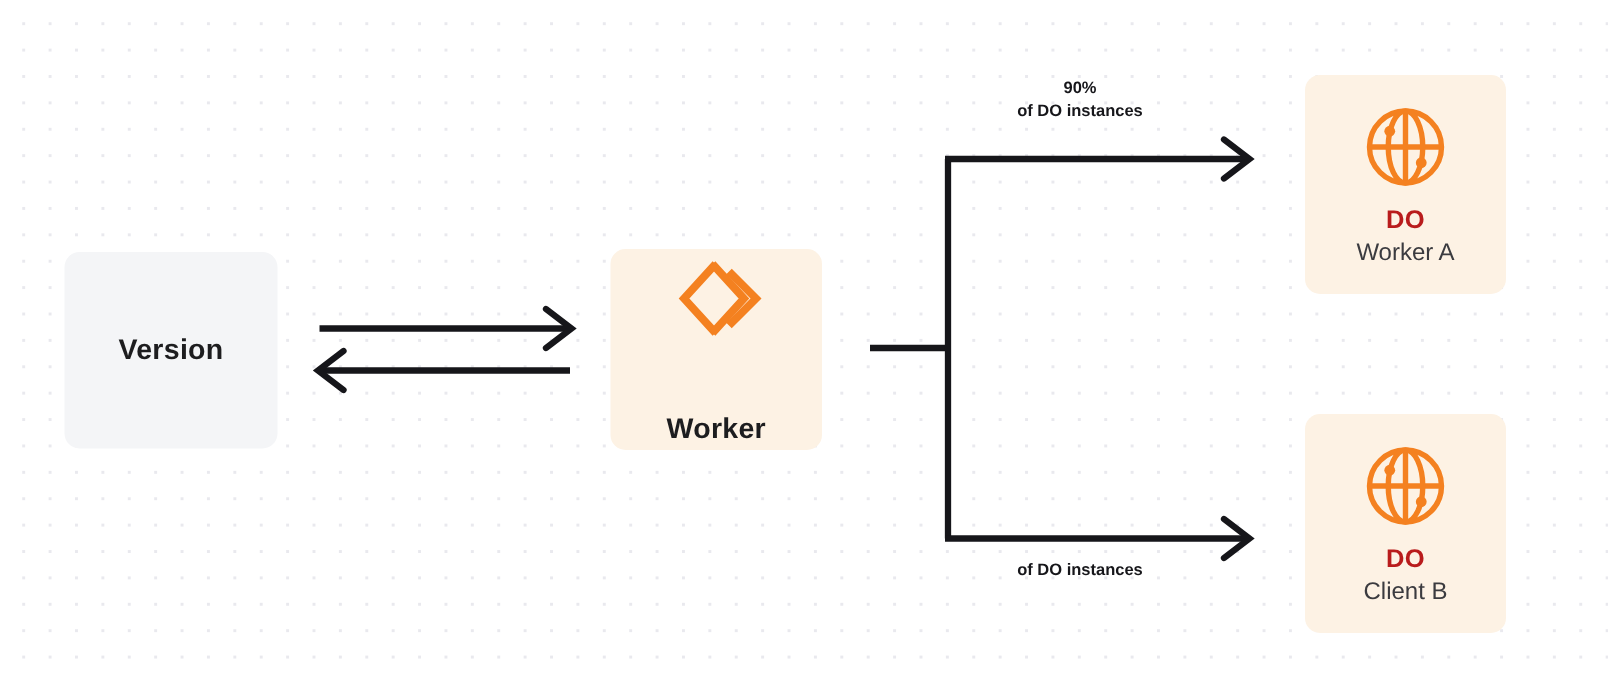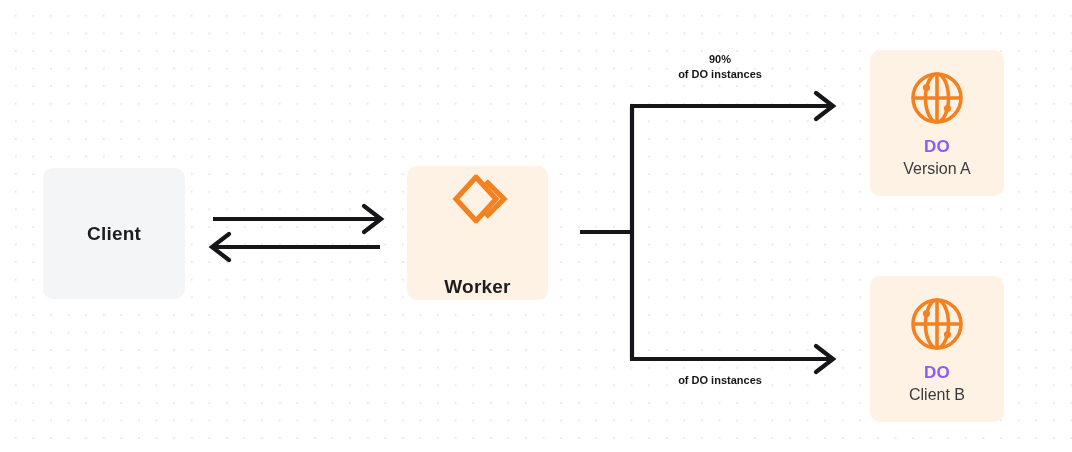--- a/index.html
+++ b/index.html
@@ -61,21 +61,21 @@
 
   .node-title-strong {
     font-size: 19px;
     font-weight: bold;
     color: #1d1d1f;
     letter-spacing: 0.2px;
   }
   .node-title-do {
     font-size: 17px;
     font-weight: bold;
-    color: #8b5cf6;
+    color: #b91c1c;
     letter-spacing: 0.3px;
     margin-top: 2px;
   }
   .node-subtitle {
     font-size: 16px;
     font-weight: normal;
     color: #3b3b3f;
     margin-top: 3px;
   }
 
@@ -147,21 +147,21 @@
   <div class="edge-label edge-label-top">
     <div>90%</div>
     <div>of DO instances</div>
   </div>
 
   <div class="edge-label edge-label-bottom">
     <div>of DO instances</div>
   </div>
 
   <div class="node node-client">
-    <div class="node-title-strong">Client</div>
+    <div class="node-title-strong">Version</div>
   </div>
 
   <div class="node node-worker">
     <span class="icon-wrap icon-worker">
       <svg width="62" height="62" viewBox="0 0 62 62" xmlns="http://www.w3.org/2000/svg">
 
         <polyline points="30,8 9,31 30,54" fill="none" stroke="#f48120" stroke-width="5.2" stroke-linecap="butt" stroke-linejoin="miter"></polyline>
 
         <polyline points="28,8 49,31 28,54" fill="none" stroke="#f48120" stroke-width="5.2" stroke-linecap="butt" stroke-linejoin="miter"></polyline>
 
@@ -178,21 +178,21 @@
           <circle cx="29" cy="29" r="24"></circle>
           <line x1="29" y1="5" x2="29" y2="53"></line>
           <line x1="5" y1="29" x2="53" y2="29"></line>
           <ellipse cx="29" cy="29" rx="11.5" ry="24"></ellipse>
         </g>
         <circle cx="18.5" cy="18.5" r="3.6" fill="#f48120"></circle>
         <circle cx="39.5" cy="39.5" r="3.6" fill="#f48120"></circle>
       </svg>
     </span>
     <div class="node-title-do">DO</div>
-    <div class="node-subtitle">Version A</div>
+    <div class="node-subtitle">Worker A</div>
   </div>
 
   <div class="node node-do-b">
     <span class="icon-wrap icon-globe">
       <svg width="58" height="58" viewBox="0 0 58 58" xmlns="http://www.w3.org/2000/svg">
         <g fill="none" stroke="#f48120" stroke-width="3.6">
           <circle cx="29" cy="29" r="24"></circle>
           <line x1="29" y1="5" x2="29" y2="53"></line>
           <line x1="5" y1="29" x2="53" y2="29"></line>
           <ellipse cx="29" cy="29" rx="11.5" ry="24"></ellipse>

